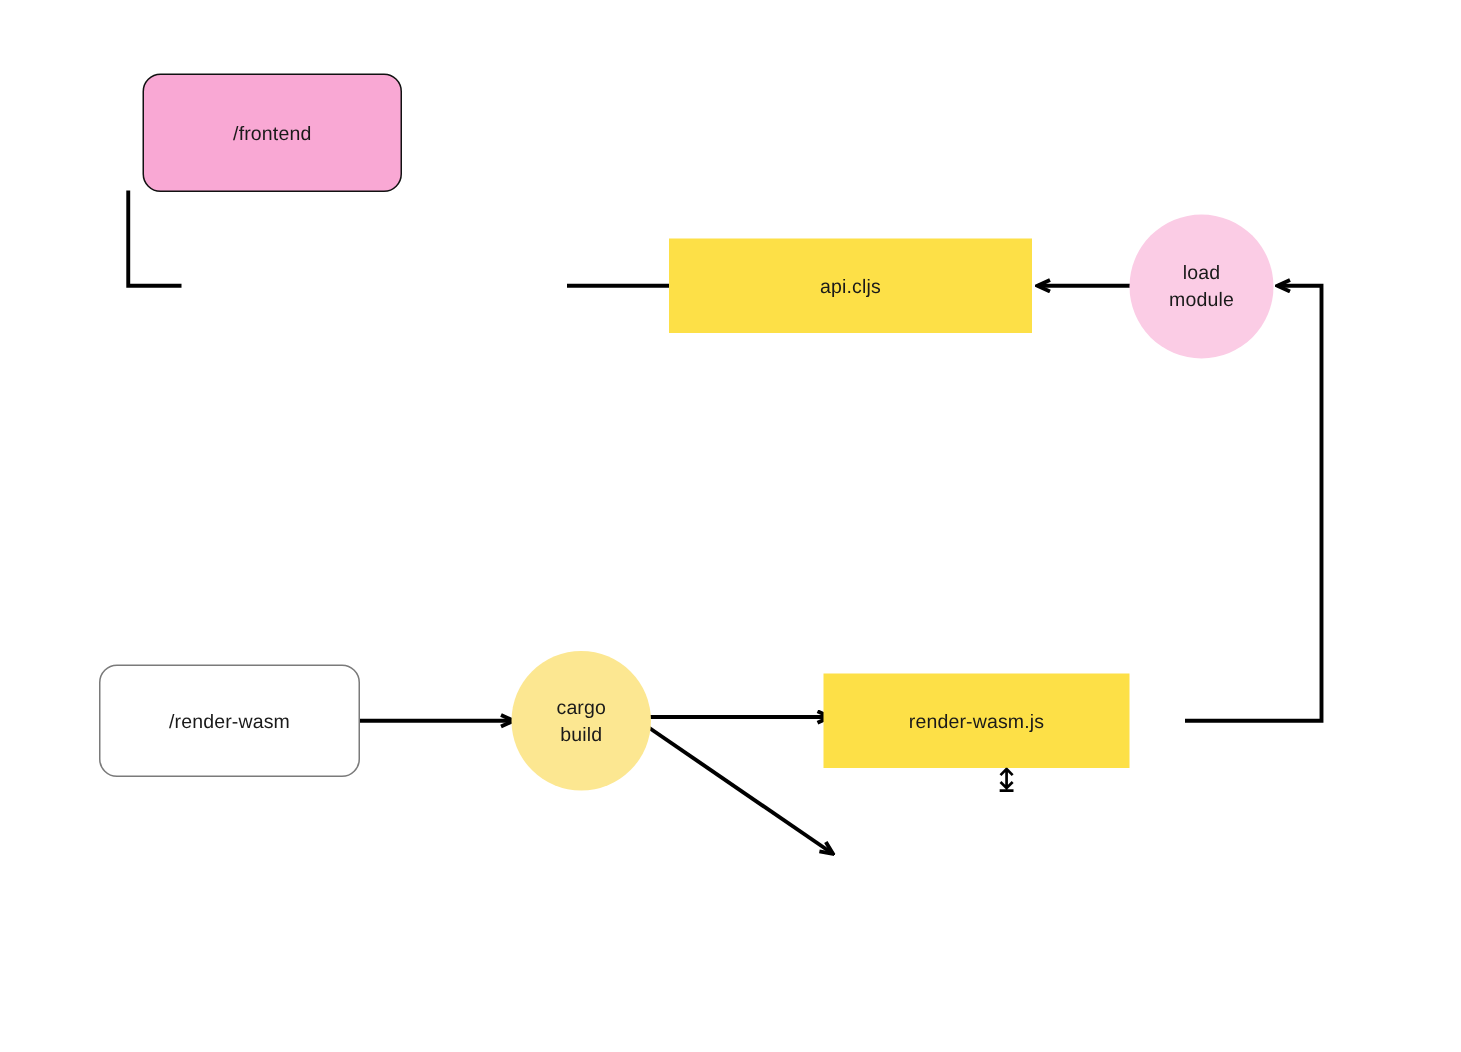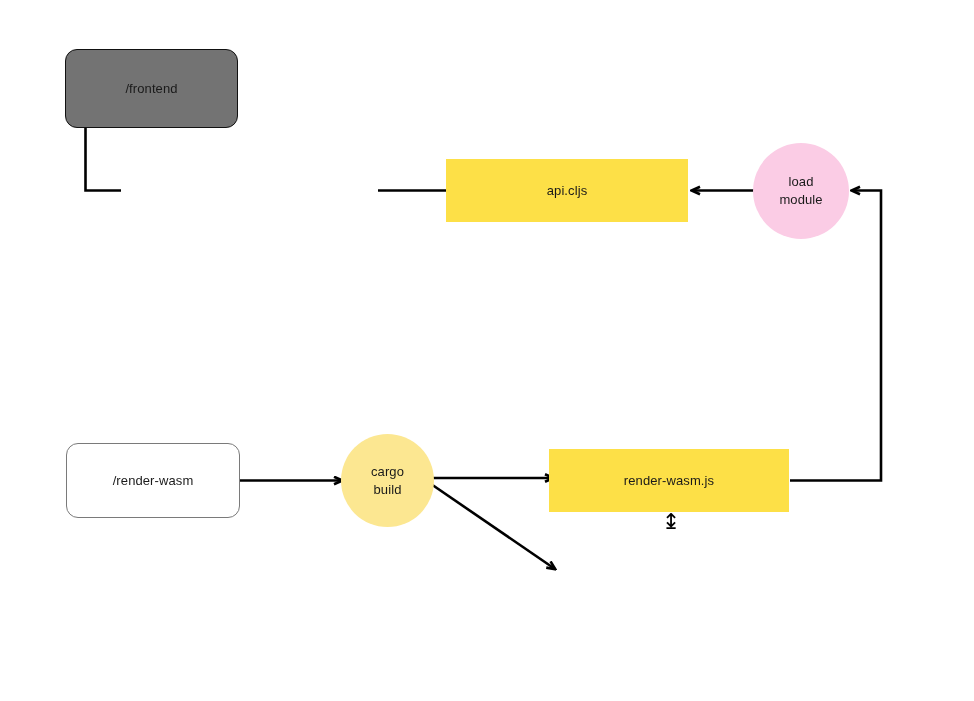--- a/index.html
+++ b/index.html
@@ -31,23 +31,24 @@
     text-align: center;
     color: #1a1a1a;
     font-size: 13px;
     line-height: 1.35;
     z-index: 3;
     white-space: pre-line;
     letter-spacing: 0.1px;
   }
   
   .node.rounded-dark {
-    background: #737373;
+    background: #f9a8d4;
     border: 1.6px solid #111111;
     border-radius: 12px;
+    margin-left: 30px;
   }
   .node.rounded-dark-lg {
     background: #ffffff;
     border: 1.6px solid #111111;
     border-radius: 32px;
   }
   .node.rounded-gray {
     background: #ffffff;
     border: 1.6px solid #7a7a7a;
     border-radius: 12px;
@@ -138,18 +139,18 @@
 
   <div class="node rounded-gray" style="left:66px; top:443px; width:174px; height:75px;">
     <span>/render-wasm</span>
   </div>
 
   <div class="node ellipse fill-yellow" style="left:341px; top:434px; width:93px; height:93px;">
     <span>cargo
 build</span>
   </div>
 
-  <div class="node fill-blue" style="left:549px; top:449px; width:240px; height:63px;">
+  <div class="node fill-blue" style="left:549px; top:449px; width:204px; height:63px;">
     <span>render-wasm.js</span>
   </div>
 
 
 </div>
 
 </body></html>

